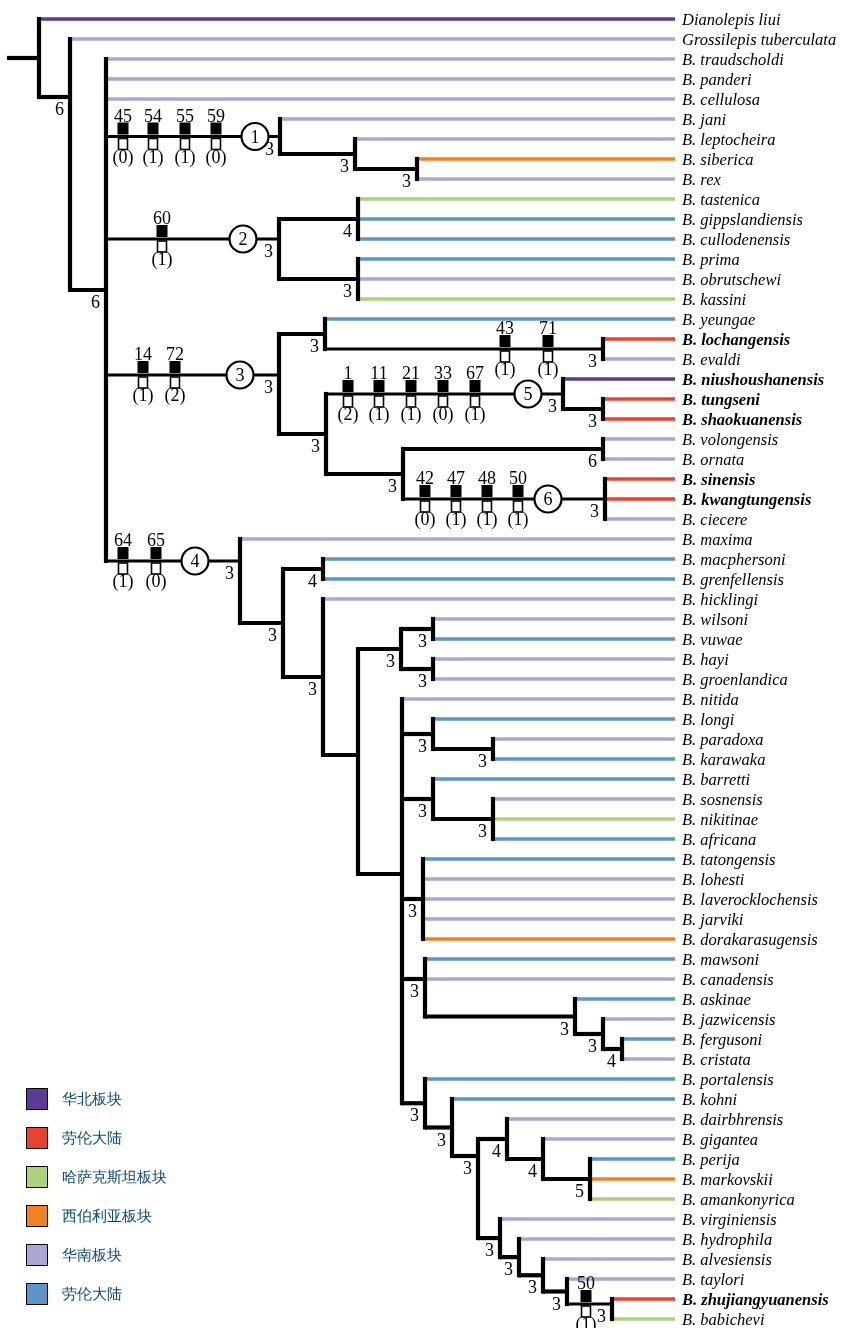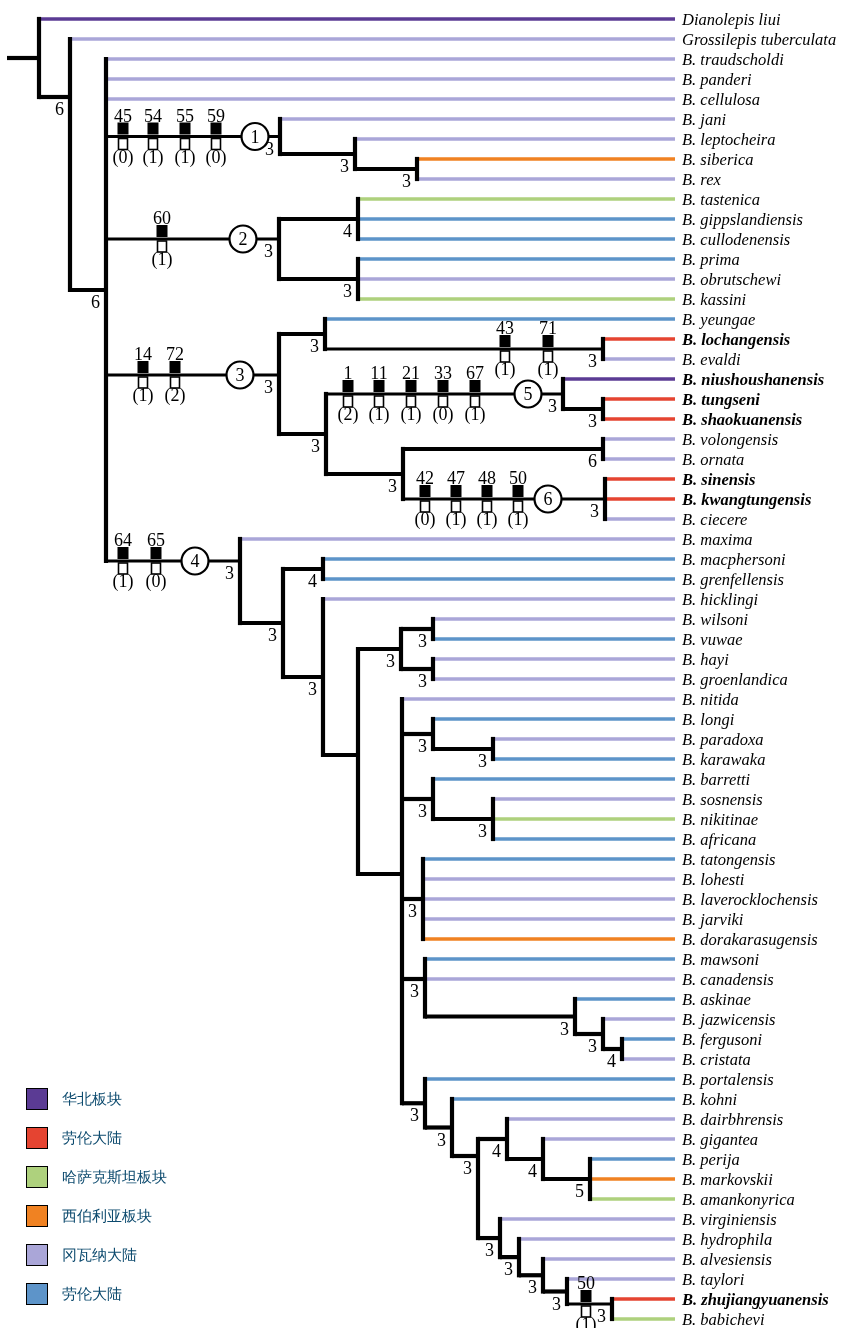--- a/index.html
+++ b/index.html
@@ -396,20 +396,20 @@
     <div class="legend-row">
       <span class="swatch" style="background: rgb(174, 209, 125);"></span>
       <span class="legend-label">哈萨克斯坦板块</span>
     </div>
     <div class="legend-row">
       <span class="swatch" style="background: rgb(240, 130, 34);"></span>
       <span class="legend-label">西伯利亚板块</span>
     </div>
     <div class="legend-row">
       <span class="swatch" style="background: rgb(170, 166, 216);"></span>
-      <span class="legend-label">冈瓦纳大陆</span>
+      <span class="legend-label">华南板块</span>
     </div>
     <div class="legend-row">
       <span class="swatch" style="background: rgb(93, 148, 201);"></span>
       <span class="legend-label">劳伦大陆</span>
     </div>
   </div>
 </div>
 
 </body></html>

